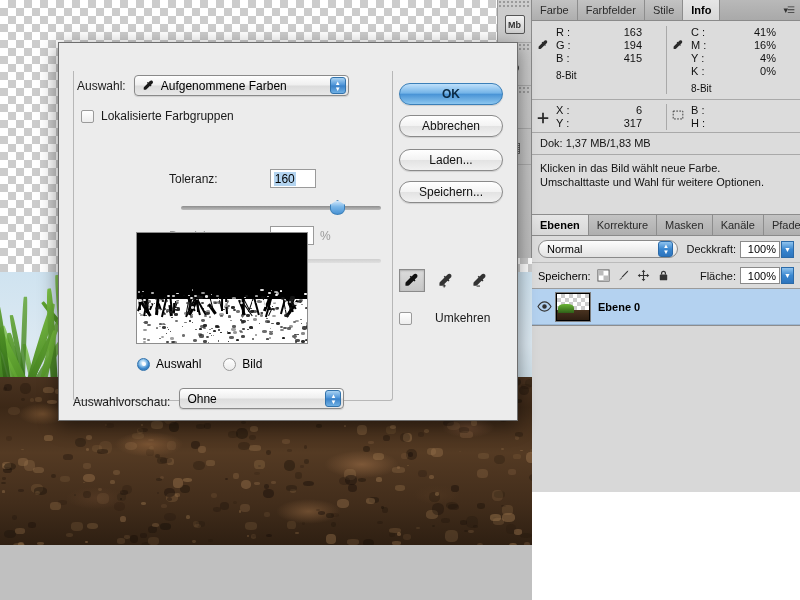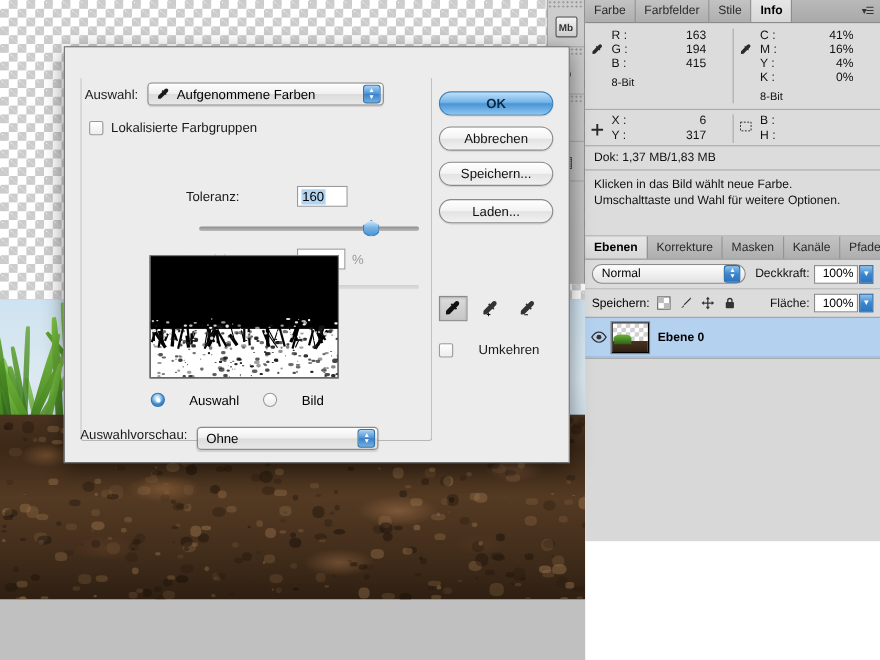--- a/index.html
+++ b/index.html
@@ -290,36 +290,36 @@
     background: #fff;
   }
   #preview-box .pv-speck { position: absolute; background: #1a1a1a; border-radius: 40%; }
   #preview-box .pv-blade {
     position: absolute; bottom: 30px; background: #000;
     transform-origin: bottom center;
   }
   #preview-box .pv-wdot { position: absolute; background: #fff; border-radius: 40%; }
 
   #radio-row { position: absolute; left: 78px; top: 314px; display: flex; align-items: center; gap: 22px; }
-  .radio-item { display: flex; gap: 22px; font-size: 12px; }
+  .radio-item { display: flex; align-items: center; gap: 6px; font-size: 12px; }
   .radio {
     width: 13px; height: 13px; border-radius: 50%;
     border: 1px solid #9a9a9a;
     background: linear-gradient(to bottom,#ffffff,#ececec);
     display: flex; align-items: center; justify-content: center;
   }
   .radio.on {
     background: radial-gradient(circle at 45% 35%, #ffffff 0%, #aad4f2 28%, #3d88cc 62%, #2b6ea8 100%);
     border-color: #3273ac;
   }
   .radio.on::after {
     content: ""; width: 4px; height: 4px; border-radius: 50%; background: #fff;
   }
 
-  #vorschau-row { position: absolute; left: 14px; top: 345px; display: flex; align-items: flex-start; }
+  #vorschau-row { position: absolute; left: 14px; top: 345px; display: flex; align-items: flex-end; }
 
   
   #btn-col { position: absolute; left: 340px; top: 40px; width: 110px; }
   .btn {
     width: 104px; height: 22px; margin-bottom: 10px;
     border: 1px solid #8a8a8a; border-radius: 11px;
     background: linear-gradient(to bottom,#ffffff 0%, #f3f3f3 48%, #e3e3e3 52%, #f1f1f1 100%);
     display: flex; align-items: center; justify-content: center;
     font-size: 12px; color: #111;
     box-shadow: 0 1px 1px rgba(0,0,0,0.13);
@@ -1357,22 +1357,22 @@
           <span class="combo-stepper">
               <span>▲</span>
               <span>▼</span>
             </span>
         </div>
       </div>
 
       <div id="btn-col">
         <div class="btn primary">OK</div>
         <div class="btn">Abbrechen</div>
+        <div class="btn gap">Laden...</div>
         <div class="btn">Speichern...</div>
-        <div class="btn gap">Laden...</div>
       </div>
 
       <div id="dropper-row">
         <div class="dropper-btn sel">
           <svg width="18" height="18" viewBox="0 0 18 18">
             <path d="M14 2.4c-1-1-2.5-.8-3.4.1L8.6 4.5l-.8-.8-1.1 1.1.8.8-4.5 4.5c-.3.3-.5.6-.5 1l-.1 2.1c0 .3.2.6.6.6l2.1-.1c.4 0 .7-.2 1-.5l4.5-4.5.8.8 1.1-1.1-.8-.8 1.9-1.8c.9-.9 1.2-2.4.4-3.4z" fill="#111"></path>
           </svg>
         </div>
         <div class="dropper-btn">
           <svg width="18" height="18" viewBox="0 0 18 18">

